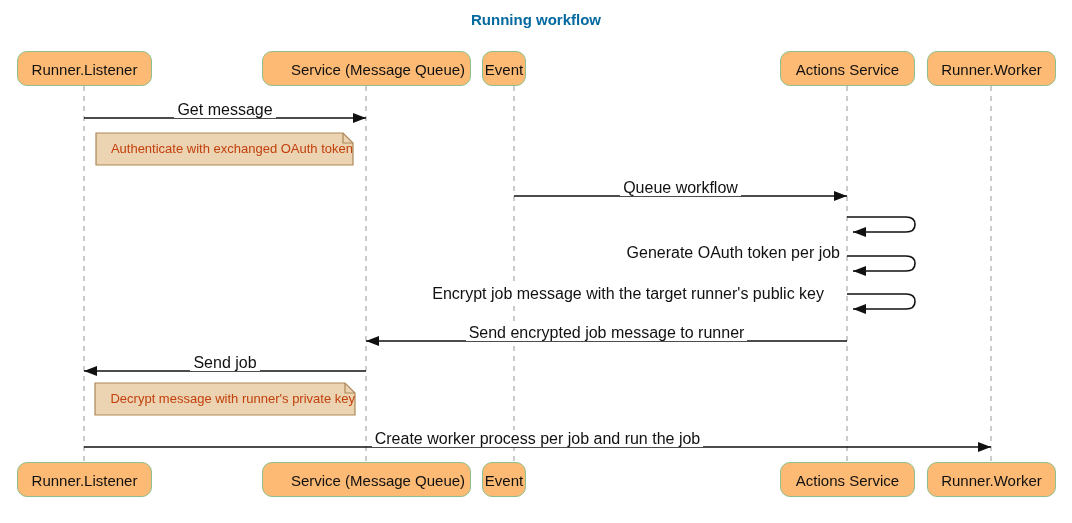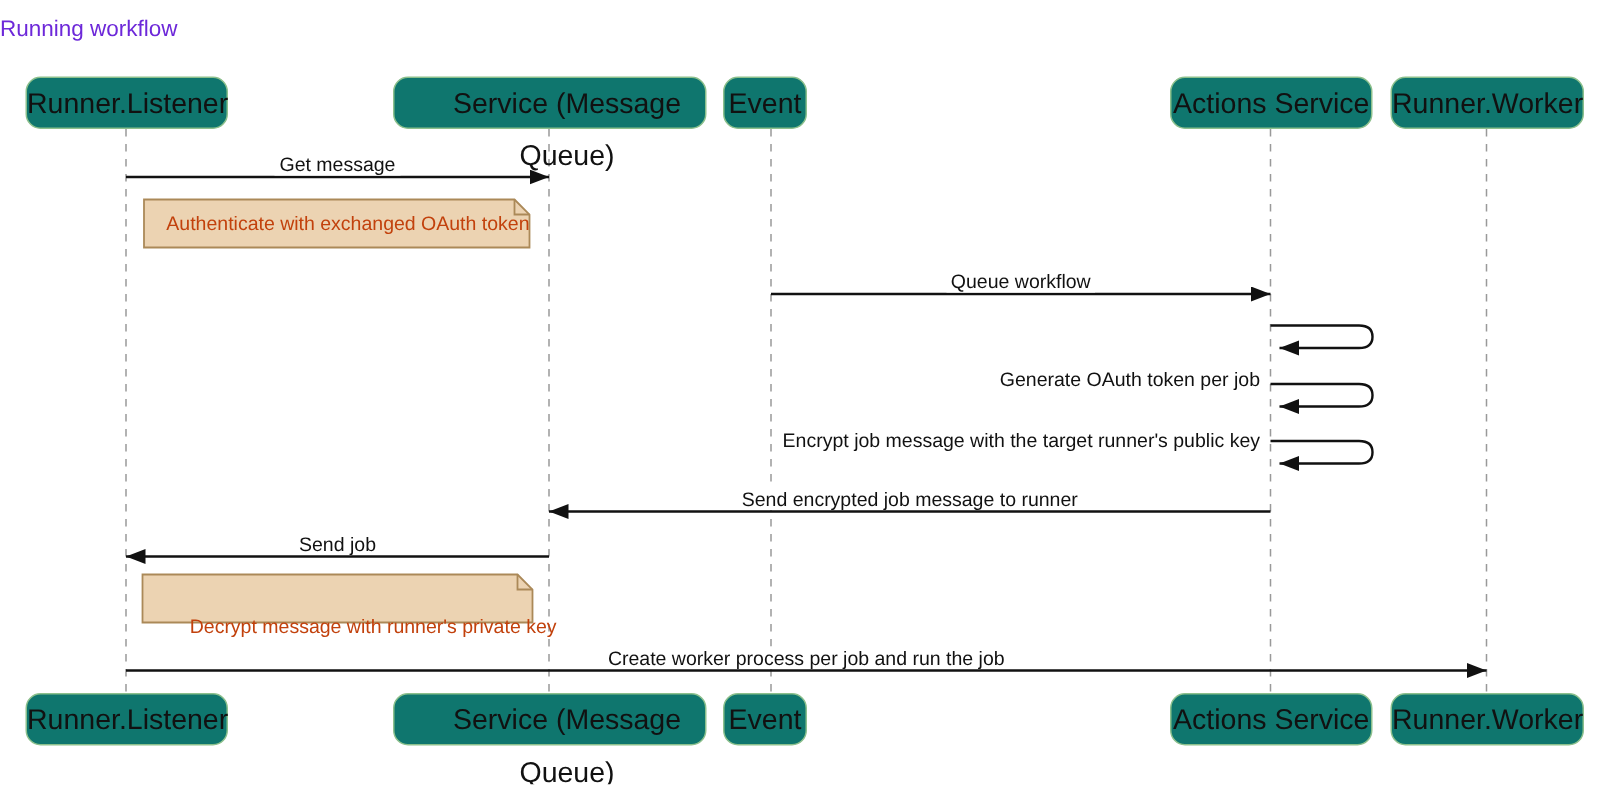--- a/index.html
+++ b/index.html
@@ -3,42 +3,42 @@
 <meta charset="utf-8">
 <style>
   html,body{margin:0;padding:0;background:#ffffff;}
   #canvas{
     position:relative;width:1072px;height:523px;background:#ffffff;
     font-family:"Liberation Sans","DejaVu Sans",sans-serif;color:#111;
     overflow:hidden;
   }
   #diagram-svg{position:absolute;left:0;top:0;width:1072px;height:523px;}
   .title{
-    position:absolute;left:0;top:11px;width:1072px;text-align:left;
-    font-size:15px;font-weight:normal;color:#6d28d9;
+    position:absolute;left:0;top:11px;width:1072px;text-align:center;
+    font-size:15px;font-weight:bold;color:#0369a1;
   }
   .participant{
     position:absolute;height:35px;line-height:35px;text-align:center;
-    background:#0f766e;border:1px solid #8cc08c;border-radius:10px;
-    font-size:19px;color:#111;box-sizing:border-box;
+    background:#fdba74;border:1px solid #8cc08c;border-radius:10px;
+    font-size:15px;color:#111;box-sizing:border-box;
   }
   .msg-label{
-    position:absolute;font-size:13px;color:#111;text-align:center;
+    position:absolute;font-size:16px;color:#111;text-align:center;
     line-height:15px;
   }
   .msg-label span{background:#ffffff;padding:0 3px;}
   .msg-label.right span{background:#ffffff;padding:0 3px;}
   .msg-label.right{text-align:right;}
   .note-text{
     position:absolute;font-size:13px;color:#c2410c;text-align:right;
   }
   
   .p0{left:17px;width:135px;}
   .p1{left:262px;width:209px;padding-left:23px;}
-  .p2{left:482px;width:56px;}
+  .p2{left:482px;width:44px;}
   .p3{left:780px;width:135px;}
   .p4{left:927px;width:129px;}
   .row-top{top:51px;}
   .row-bottom{top:462px;}
 </style>
 </head>
 <body>
 
 <div id="canvas">
 
@@ -81,28 +81,28 @@
   <div class="participant p0 row-top">Runner.Listener</div>
   <div class="participant p1 row-top">Service (Message Queue)</div>
   <div class="participant p2 row-top">Event</div>
   <div class="participant p3 row-top">Actions Service</div>
   <div class="participant p4 row-top">Runner.Worker</div>
 
   <div class="msg-label" style="left:84px;width:282px;top:102px;"><span>Get message</span></div>
   <div class="msg-label" style="left:514px;width:333px;top:180px;"><span>Queue workflow</span></div>
 
   <div class="msg-label right" style="left:543px;width:300px;top:209px;margin-top:36px;"><span>Generate OAuth token per job</span></div>
-  <div class="msg-label right" style="left:393px;width:450px;top:286px;"><span>Encrypt job message with the target runner's public key</span></div>
+  <div class="msg-label right" style="left:377px;width:450px;top:286px;"><span>Encrypt job message with the target runner's public key</span></div>
 
   <div class="msg-label" style="left:366px;width:481px;top:325px;"><span>Send encrypted job message to runner</span></div>
   <div class="msg-label" style="left:84px;width:282px;top:355px;"><span>Send job</span></div>
   <div class="msg-label" style="left:84px;width:907px;top:431px;"><span>Create worker process per job and run the job</span></div>
 
   <div class="note-text" style="left:96px;top:141px;width:257px;">Authenticate with exchanged OAuth token</div>
-  <div class="note-text" style="left:95px;top:410px;width:260px;padding-left:16px;">Decrypt message with runner's private key</div>
+  <div class="note-text" style="left:95px;top:391px;width:260px;">Decrypt message with runner's private key</div>
 
   <div class="participant p0 row-bottom">Runner.Listener</div>
   <div class="participant p1 row-bottom">Service (Message Queue)</div>
   <div class="participant p2 row-bottom">Event</div>
   <div class="participant p3 row-bottom">Actions Service</div>
   <div class="participant p4 row-bottom">Runner.Worker</div>
 
 </div>
 
 </body></html>

